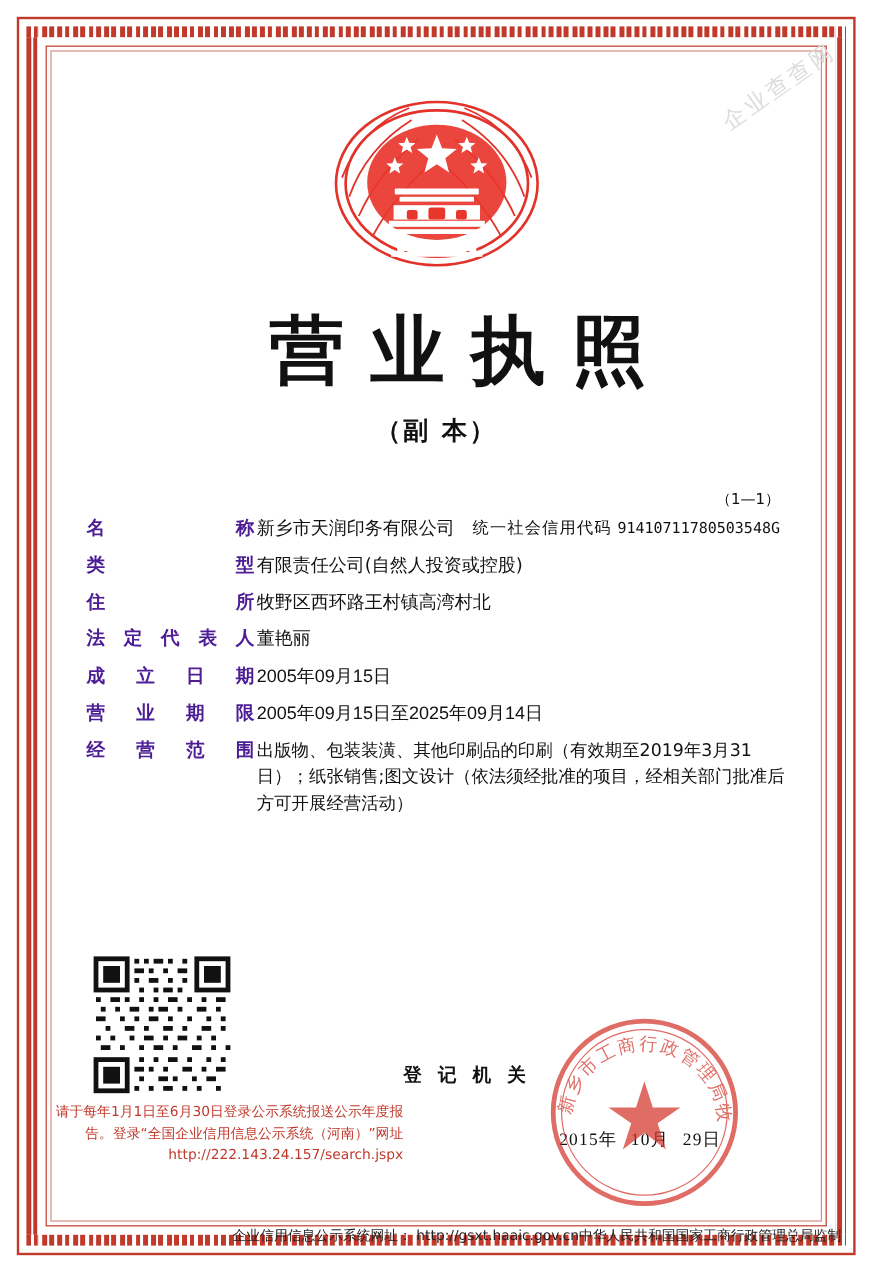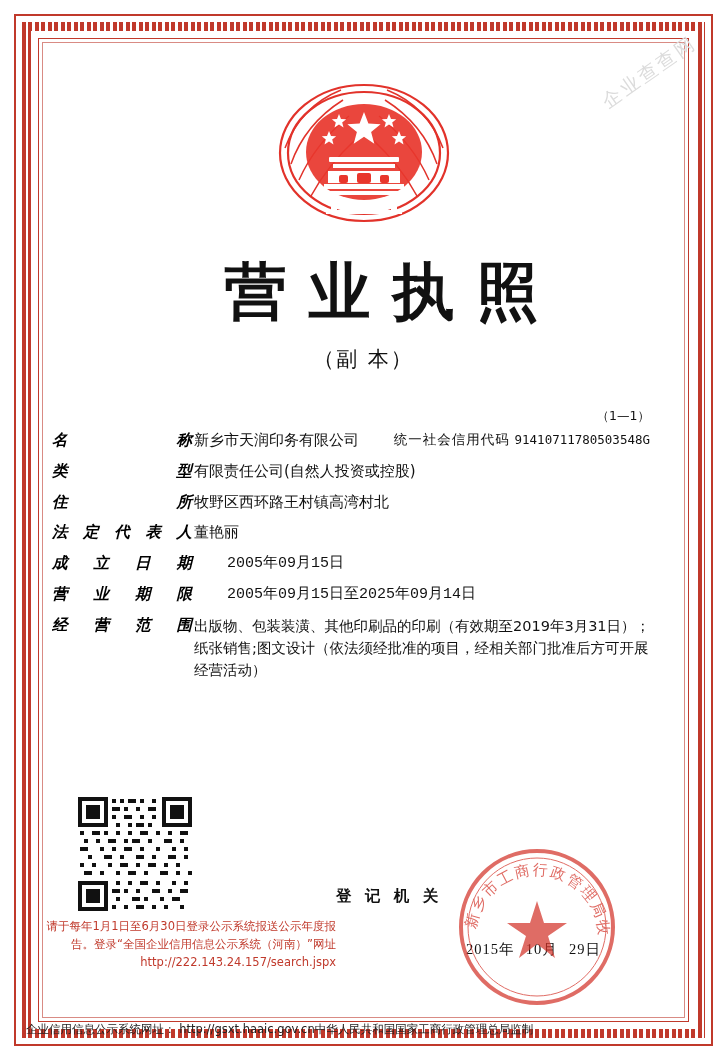--- a/index.html
+++ b/index.html
@@ -96,20 +96,21 @@
     margin-left: 36px;
   }
   .sub-title {
     position: absolute;
     top: 345px;
     left: 0; right: 0;
     text-align: center;
     font-size: 21px;
     color: #111;
     letter-spacing: 2px;
+    font-weight: bold;
   }
 
   
   .credit-line {
     position: absolute;
     top: 386px;
     right: 77px;
     font-size: 13.5px;
     color: #111;
     letter-spacing: 0.5px;
@@ -136,41 +137,39 @@
     top: 430px;
     left: 0; right: 0;
   }
   .field-row {
     display: flex;
     align-items: flex-start;
     margin-bottom: 9px;
   }
   .field-label {
     width: 140px;
-    margin-left: 52px;
+    margin-left: 72px;
     flex: 0 0 140px;
     font-size: 15.5px;
-    color: #000000;
+    color: #4c1d95;
     font-weight: 600;
     text-align: justify;
     text-align-last: justify;
     padding-right: 2px;
     line-height: 1.35;
-    font-style: italic;
   }
   .field-value {
     flex: 1;
     font-size: 15px;
     color: #111;
     line-height: 1.45;
     padding-right: 70px;
   }
   .field-value.mono {
-    font-family: Liberation Mono, monospace;
-    margin-left: 33px;
+    font-family: Liberation Sans, sans-serif;
   }
   .scope-value {
     line-height: 1.55;
     font-size: 14.5px;
     padding-right: 70px;
   }
 
   
   .qr {
     position: absolute;
@@ -217,21 +216,21 @@
     width: 165px; height: 165px;
     opacity: .72;
   }
 
   
   .footer {
     position: absolute;
     left: 0; right: 0;
     top: 1022px;
     display: flex;
-    justify-content: flex-start;
+    justify-content: flex-end;
     padding: 0 26px;
     font-size: 11.5px;
     color: #222;
     font-family: "DejaVu Sans", sans-serif;
   }
 </style>
 </head>
 <body>
 
 <div class="page">

